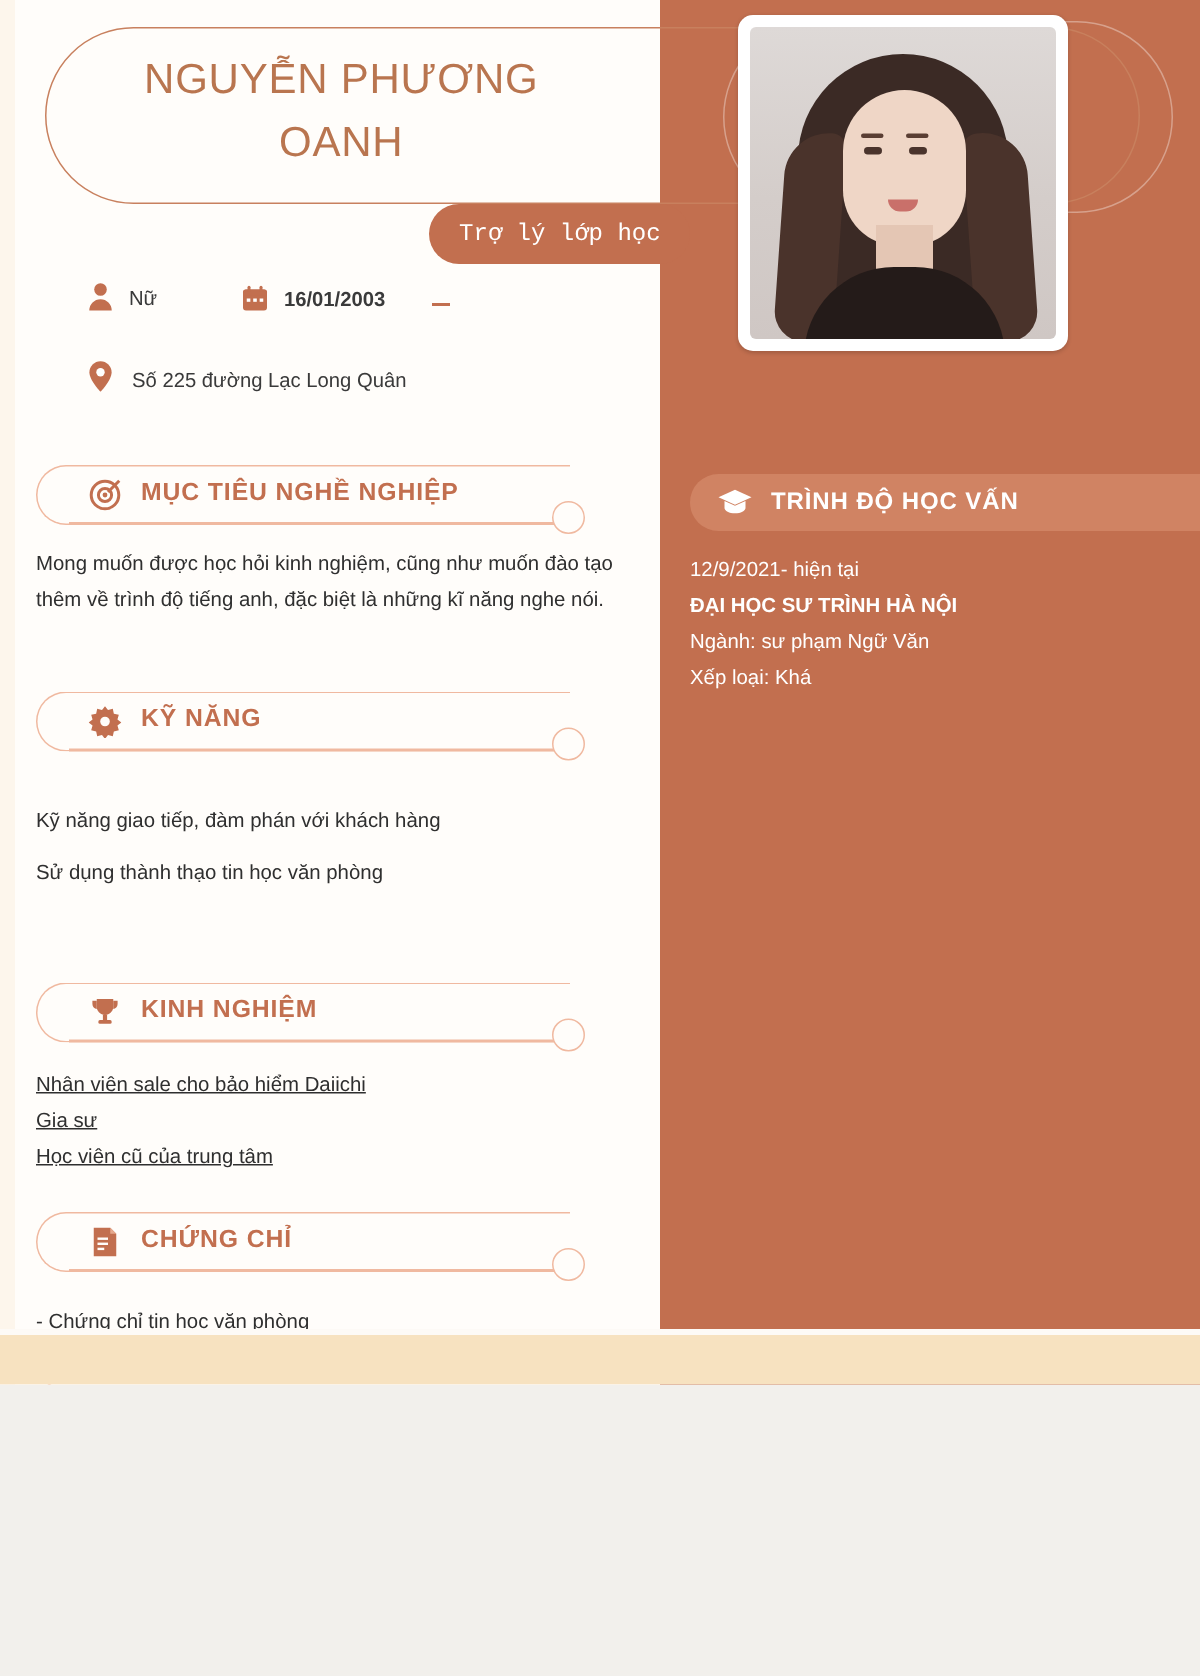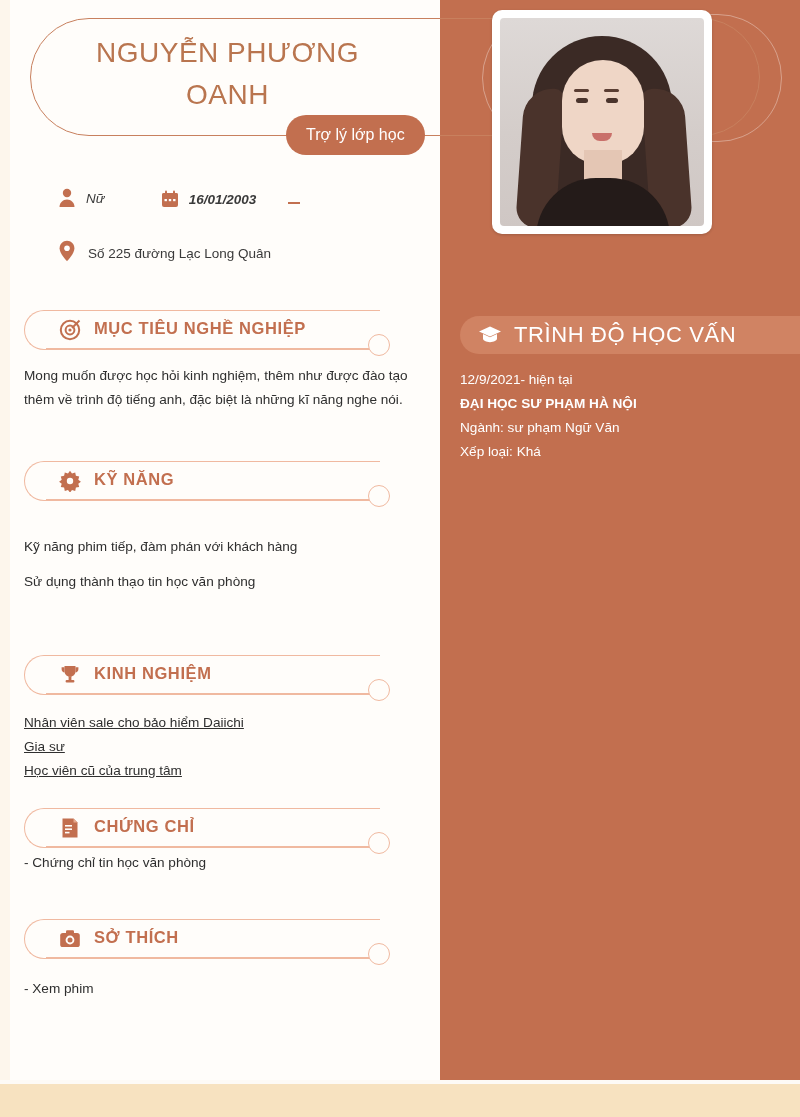--- a/index.html
+++ b/index.html
@@ -3,21 +3,21 @@
 <meta charset="utf-8">
 <style>
   * { box-sizing: border-box; margin: 0; padding: 0; }
   html, body {
     width: 800px; height: 1117px;
     font-family: "Liberation Sans", sans-serif;
     background: #f2f0ec;
   }
   #page {
     position: relative;
-    width: 800px; height: 1117px;
+    width: 800px; height: 923px;
     background: #fdfaf6;
     overflow: hidden;
   }
 
   
   .strip-left {
     position: absolute; left: 0; top: 0; width: 10px; height: 1117px;
     background: #fdf6ec;
   }
   .strip-bottom {
@@ -61,27 +61,28 @@
     position: absolute; left: 55px; top: 32px;
     width: 345px;
     font-size: 28px; line-height: 42px;
     letter-spacing: 0.5px;
     color: #b9754f;
     text-align: center;
     font-weight: 400;
   }
 
   .role-badge {
-    position: absolute; left: 286px; top: 115px;
+    position: absolute; left: 286px; top: 136px;
     background: #c26f4f;
     color: #fff;
     font-size: 16px;
     padding: 11px 20px;
     border-radius: 22px;
     white-space: nowrap;
+    font-family: Liberation Mono, monospace;
   }
 
   
   .photo-frame {
     position: absolute; left: 492px; top: 10px;
     width: 220px; height: 224px;
     background: #ffffff;
     border-radius: 10px;
     padding: 8px;
     box-shadow: 0 1px 3px rgba(0,0,0,0.18);
@@ -144,21 +145,21 @@
   .ph-brow.l { left: 74px; }
   .ph-brow.r { left: 104px; }
   .ph-mouth {
     position: absolute; left: 92px; top: 115px;
     width: 20px; height: 8px;
     background: #c9706a; border-radius: 0 0 10px 10px;
   }
 
   
   .info-row { position: absolute; left: 58px; top: 188px; }
-  .info-item { display: inline-flex; align-items: center; margin-right: 52px; font-style: italic; }
+  .info-item { display: inline-flex; align-items: center; margin-right: 52px; }
   .info-item .ico { margin-right: 10px; display: inline-flex; }
   .info-text { font-size: 13.5px; color: #3a3a3a; }
   .info-date { font-weight: bold; }
   .info-row2 { position: absolute; left: 58px; top: 240px; display: flex; align-items: center; }
   .info-row2 .ico { margin-right: 12px; }
 
   .dash-mark {
     position: absolute; left: 288px; top: 202px;
     width: 12px; height: 2px; background: #c26f4f;
   }
@@ -212,21 +213,21 @@
   .rsec-head {
     position: absolute; left: 460px; top: 316px;
     width: 340px; height: 38px;
     background: #d08363;
     border-radius: 19px 0 0 19px;
     display: flex; align-items: center;
   }
   .rsec-icon { margin-left: 18px; color: #fff; display: flex; }
   .rsec-title {
     margin-left: 12px;
-    color: #ffffff; font-size: 22px; font-weight: normal;
+    color: #ffffff; font-size: 16px; font-weight: bold;
     letter-spacing: 0.6px; text-transform: uppercase;
   }
   .rsec-body {
     position: absolute; left: 460px; top: 368px;
     width: 320px;
     color: #ffffff; font-size: 13.6px; line-height: 24px;
   }
   .rsec-body .bold { font-weight: bold; }
 </style>
 </head>
@@ -309,39 +310,39 @@
         <svg width="22" height="22" viewBox="0 0 22 22">
             <circle cx="11" cy="11" r="9.2" fill="none" stroke="#c26f4f" stroke-width="2"></circle>
             <circle cx="11" cy="11" r="4.4" fill="none" stroke="#c26f4f" stroke-width="2"></circle>
             <circle cx="11" cy="11" r="1.6" fill="#c26f4f"></circle>
             <path d="M13 9 L20.5 1.5" stroke="#c26f4f" stroke-width="2"></path>
           </svg>
       </div>
       <div class="sec-title">MỤC TIÊU NGHỀ NGHIỆP</div>
     </div>
     <div class="sec-body">
-      <p>Mong muốn được học hỏi kinh nghiệm, thêm như được đào tạo thêm về trình độ tiếng anh, đặc biệt là những kĩ năng nghe nói.</p>
+      <p>Mong muốn được học hỏi kinh nghiệm, cũng như muốn đào tạo thêm về trình độ tiếng anh, đặc biệt là những kĩ năng nghe nói.</p>
     </div>
   </div>
 
   <div class="sec" style="top:461px;">
     <div class="sec-head">
       <div class="sec-arc"></div>
       <div class="sec-arc-line"></div>
       <div class="sec-dot"></div>
       <div class="sec-icon">
         <svg width="22" height="22" viewBox="0 0 22 22">
             <path d="M11 0.8l2 2.6 3.2-.9.7 3.3 3.3.7-.9 3.2 2.6 2-2.6 2 .9 3.2-3.3.7-.7 3.3-3.2-.9-2 2.6-2-2.6-3.2.9-.7-3.3-3.3-.7.9-3.2-2.6-2 2.6-2-.9-3.2 3.3-.7.7-3.3 3.2.9z" fill="#c26f4f"></path>
             <circle cx="11" cy="11" r="3.2" fill="#fffdfa"></circle>
           </svg>
       </div>
       <div class="sec-title">KỸ NĂNG</div>
     </div>
     <div class="sec-body skills" style="top:74px;">
-      <p>Kỹ năng phim tiếp, đàm phán với khách hàng</p>
+      <p>Kỹ năng giao tiếp, đàm phán với khách hàng</p>
       <p>Sử dụng thành thạo tin học văn phòng</p>
     </div>
   </div>
 
   <div class="sec" style="top:655px;">
     <div class="sec-head">
       <div class="sec-arc"></div>
       <div class="sec-arc-line"></div>
       <div class="sec-dot"></div>
       <div class="sec-icon">
@@ -370,21 +371,21 @@
         <svg width="22" height="22" viewBox="0 0 22 22">
             <path d="M3.5 1.5h11l4 4v15h-15z" fill="#c26f4f"></path>
             <path d="M14.5 1.5v4h4z" fill="#e6a98e"></path>
             <rect x="6" y="8" width="7" height="1.6" fill="#fffdfa"></rect>
             <rect x="6" y="11.4" width="7" height="1.6" fill="#fffdfa"></rect>
             <rect x="6" y="14.8" width="4.5" height="1.6" fill="#fffdfa"></rect>
           </svg>
       </div>
       <div class="sec-title">CHỨNG CHỈ</div>
     </div>
-    <div class="sec-body tight" style="top:43px;">
+    <div class="sec-body tight" style="top:61px;">
       <p>- Chứng chỉ tin học văn phòng</p>
     </div>
   </div>
 
   <div class="sec" style="top:919px;">
     <div class="sec-head">
       <div class="sec-arc"></div>
       <div class="sec-arc-line"></div>
       <div class="sec-dot"></div>
       <div class="sec-icon">
@@ -406,20 +407,20 @@
     <span class="rsec-icon">
       <svg width="24" height="20" viewBox="0 0 24 20">
           <path d="M12 1.5 23 6.5 12 11.5 1 6.5z" fill="#ffffff"></path>
           <path d="M5 9v4.6c0 2 3.1 3.6 7 3.6s7-1.6 7-3.6V9l-7 3.2z" fill="#ffffff"></path>
         </svg>
     </span>
     <span class="rsec-title">TRÌNH ĐỘ HỌC VẤN</span>
   </div>
   <div class="rsec-body">
     <div>12/9/2021- hiện tại</div>
-    <div class="bold">ĐẠI HỌC SƯ PHẠM HÀ NỘI</div>
+    <div class="bold">ĐẠI HỌC SƯ TRÌNH HÀ NỘI</div>
     <div>Ngành: sư phạm Ngữ Văn</div>
     <div>Xếp loại: Khá</div>
   </div>
 
   <div class="strip-bottom-inner"></div>
   <div class="strip-bottom"></div>
 </div>
 
 </body></html>

